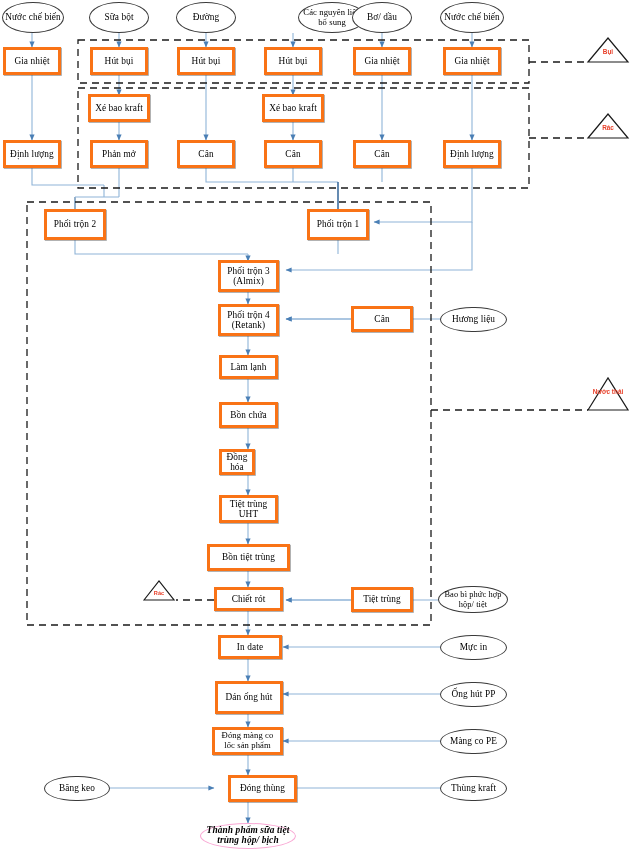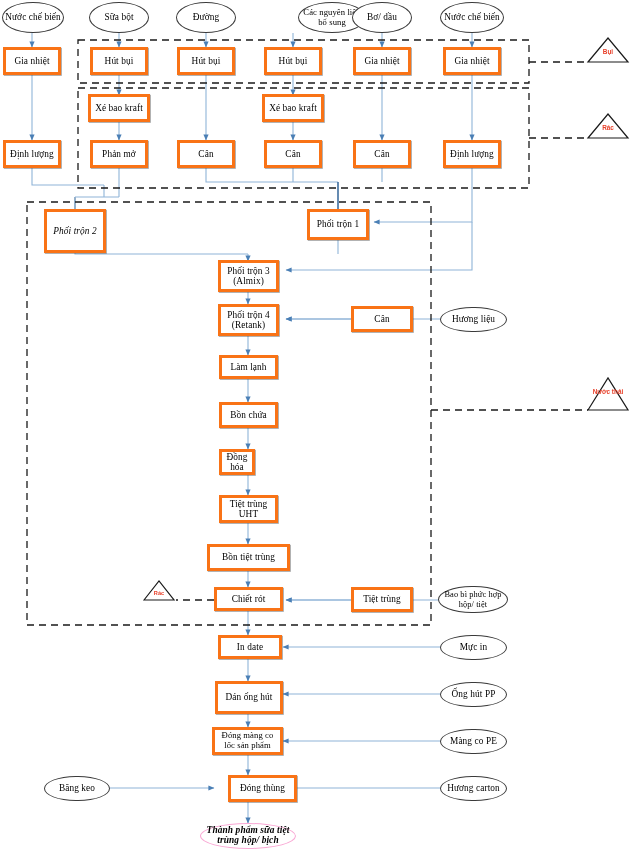--- a/index.html
+++ b/index.html
@@ -181,21 +181,21 @@
   <div class="node box" style="left:88px;top:94px;width:62px;height:28px;">Xé bao kraft</div>
   <div class="node box" style="left:262px;top:94px;width:62px;height:28px;">Xé bao kraft</div>
 
   <div class="node box" style="left:3px;top:140px;width:58px;height:28px;">Định lượng</div>
   <div class="node box" style="left:90px;top:140px;width:58px;height:28px;">Phản mở</div>
   <div class="node box" style="left:177px;top:140px;width:58px;height:28px;">Cân</div>
   <div class="node box" style="left:264px;top:140px;width:58px;height:28px;">Cân</div>
   <div class="node box" style="left:353px;top:140px;width:58px;height:28px;">Cân</div>
   <div class="node box" style="left:443px;top:140px;width:58px;height:28px;">Định lượng</div>
 
-  <div class="node box" style="left:44px;top:209px;width:62px;height:44px;font-style:italic;">Phối trộn 2</div>
+  <div class="node box" style="left:44px;top:209px;width:62px;height:31px;">Phối trộn 2</div>
   <div class="node box" style="left:307px;top:209px;width:62px;height:31px;">Phối trộn 1</div>
   <div class="node box" style="left:218px;top:260px;width:61px;height:32px;white-space:pre-line;">Phối trộn 3
 (Almix)</div>
   <div class="node box" style="left:218px;top:304px;width:61px;height:32px;white-space:pre-line;">Phối trộn 4
 (Retank)</div>
 
   <div class="node box" style="left:219px;top:355px;width:59px;height:24px;">Làm lạnh</div>
   <div class="node box" style="left:219px;top:402px;width:59px;height:26px;">Bồn chứa</div>
   <div class="node box" style="left:219px;top:449px;width:36px;height:26px;">Đồng hóa</div>
   <div class="node box" style="left:219px;top:495px;width:59px;height:28px;white-space:pre-line;">Tiệt trùng
@@ -210,21 +210,21 @@
 
   <div class="node box" style="left:351px;top:306px;width:62px;height:26px;">Cân</div>
   <div class="node stadium" style="left:440px;top:307px;width:67px;height:25px;">Hương liệu</div>
 
   <div class="node box" style="left:351px;top:587px;width:62px;height:25px;">Tiệt trùng</div>
   <div class="node stadium" style="left:438px;top:586px;width:70px;height:27px;font-size:8.4px;">Bao bì phức hợp hộp/ tiệt</div>
 
   <div class="node stadium" style="left:440px;top:635px;width:67px;height:25px;">Mực in</div>
   <div class="node stadium" style="left:440px;top:682px;width:67px;height:25px;">Ống hút PP</div>
   <div class="node stadium" style="left:440px;top:729px;width:67px;height:25px;">Màng co PE</div>
-  <div class="node stadium" style="left:440px;top:776px;width:67px;height:25px;">Hương carton</div>
+  <div class="node stadium" style="left:440px;top:776px;width:67px;height:25px;">Thùng kraft</div>
   <div class="node stadium" style="left:44px;top:776px;width:66px;height:25px;">Băng keo</div>
 
   <div class="node final" style="left:200px;top:823px;width:96px;height:26px;line-height:1.05;">Thành phẩm sữa tiệt trùng hộp/ bịch</div>
 
   <div class="tri-wrap" style="left:588px;top:49px;width:40px;height:12px;">
     <div class="tri-label">Bụi</div>
   </div>
   <div class="tri-wrap" style="left:588px;top:125px;width:40px;height:12px;">
     <div class="tri-label">Rác</div>
   </div>

